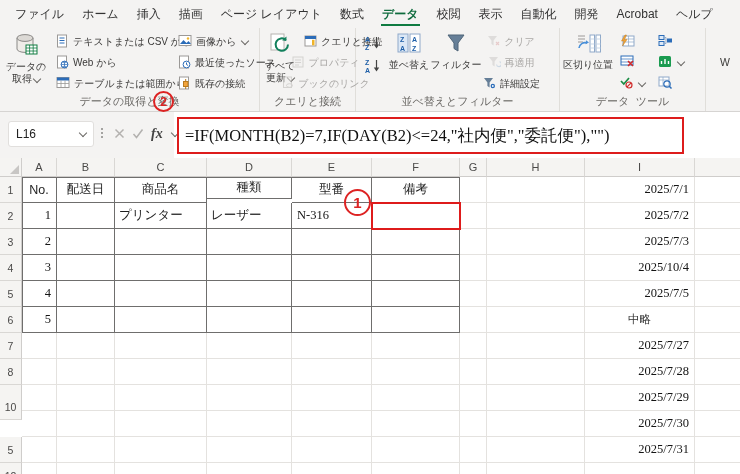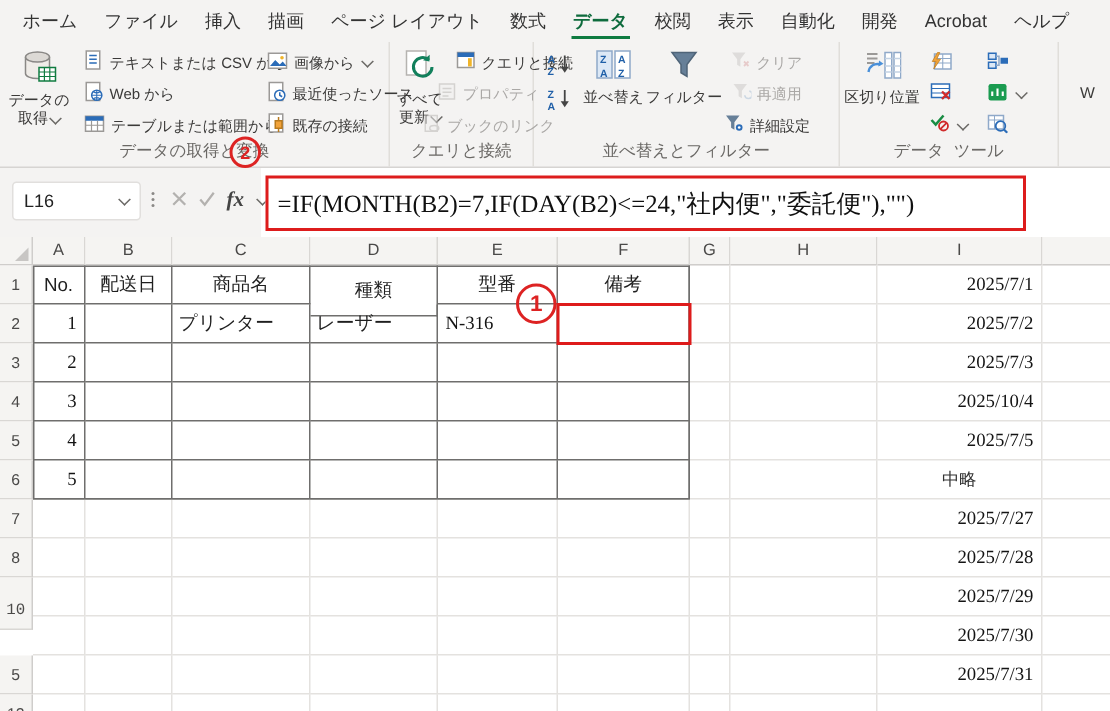--- a/index.html
+++ b/index.html
@@ -60,22 +60,22 @@
              background:transparent;font-weight:700;pointer-events:none;box-sizing:border-box;}
   .c1{left:344px;top:189px;width:27px;height:27px;font-size:15px;}
   .c2{left:153px;top:91px;width:21px;height:21px;font-size:12px;}
 </style>
 </head>
 <body>
 
 <div class="frame">
 
   <div class="menubar">
+    <span class="mtab">ファイル</span>
     <span class="mtab">ホーム</span>
-    <span class="mtab">ファイル</span>
     <span class="mtab">挿入</span>
     <span class="mtab">描画</span>
     <span class="mtab">ページ レイアウト</span>
     <span class="mtab">数式</span>
     <span class="mtab active">データ</span>
     <span class="mtab">校閲</span>
     <span class="mtab">表示</span>
     <span class="mtab">自動化</span>
     <span class="mtab">開発</span>
     <span class="mtab">Acrobat</span>
@@ -380,27 +380,27 @@
       <div class="colhdr" style="left: 695px; width: 46px;"></div>
       <div class="rowhdr" style="top: 19px; height: 26px;">1</div>
       <div class="rowhdr" style="top: 45px; height: 26px;">2</div>
       <div class="rowhdr" style="top: 71px; height: 26px;">3</div>
       <div class="rowhdr" style="top: 97px; height: 26px;">4</div>
       <div class="rowhdr" style="top: 123px; height: 26px;">5</div>
       <div class="rowhdr" style="top: 149px; height: 26px;">6</div>
       <div class="rowhdr" style="top: 175px; height: 26px;">7</div>
       <div class="rowhdr" style="top: 201px; height: 26px;">8</div>
       <div class="rowhdr" style="top: 227px; height: 26px;">9</div>
-      <div class="rowhdr" style="top: 236px; height: 26px; font-family: Liberation Mono, monospace;">10</div>
+      <div class="rowhdr" style="top: 236px; height: 26px;">10</div>
       <div class="rowhdr" style="top: 279px; height: 26px;">5</div>
       <div class="rowhdr" style="top: 305px; height: 26px;">12</div>
       <div class="cell hd dkr dkb" style="left: 22px; top: 19px; width: 35px; height: 26px;">No.</div>
       <div class="cell hd dkr dkb" style="left: 57px; top: 19px; width: 58px; height: 26px;">配送日</div>
       <div class="cell hd dkr dkb" style="left: 115px; top: 19px; width: 92px; height: 26px;">商品名</div>
-      <div class="cell hd dkr dkb" style="left: 207px; top: 19px; width: 85px; height: 34px;">種類</div>
+      <div class="cell hd dkr dkb" style="left: 207px; top: 19px; width: 85px; height: 22px;">種類</div>
       <div class="cell hd dkr dkb" style="left: 372px; top: 19px; width: 88px; height: 26px;">備考</div>
       <div class="cell hd dkr dkb" style="left: 292px; top: 19px; width: 80px; height: 26px;">型番</div>
       <div class="cell" style="left: 460px; top: 19px; width: 27px; height: 26px;"></div>
       <div class="cell" style="left: 487px; top: 19px; width: 98px; height: 26px;"></div>
       <div class="cell num" style="left: 585px; top: 19px; width: 110px; height: 26px;">2025/7/1</div>
       <div class="cell" style="left: 695px; top: 19px; width: 46px; height: 26px;"></div>
       <div class="cell num dkr dkb" style="left: 22px; top: 45px; width: 35px; height: 26px;">1</div>
       <div class="cell dkr dkb" style="left: 57px; top: 45px; width: 58px; height: 26px;"></div>
       <div class="cell txt dkr dkb" style="left: 115px; top: 45px; width: 92px; height: 26px;">プリンター</div>
       <div class="cell txt dkr dkb" style="left: 207px; top: 45px; width: 85px; height: 26px;">レーザー</div>

